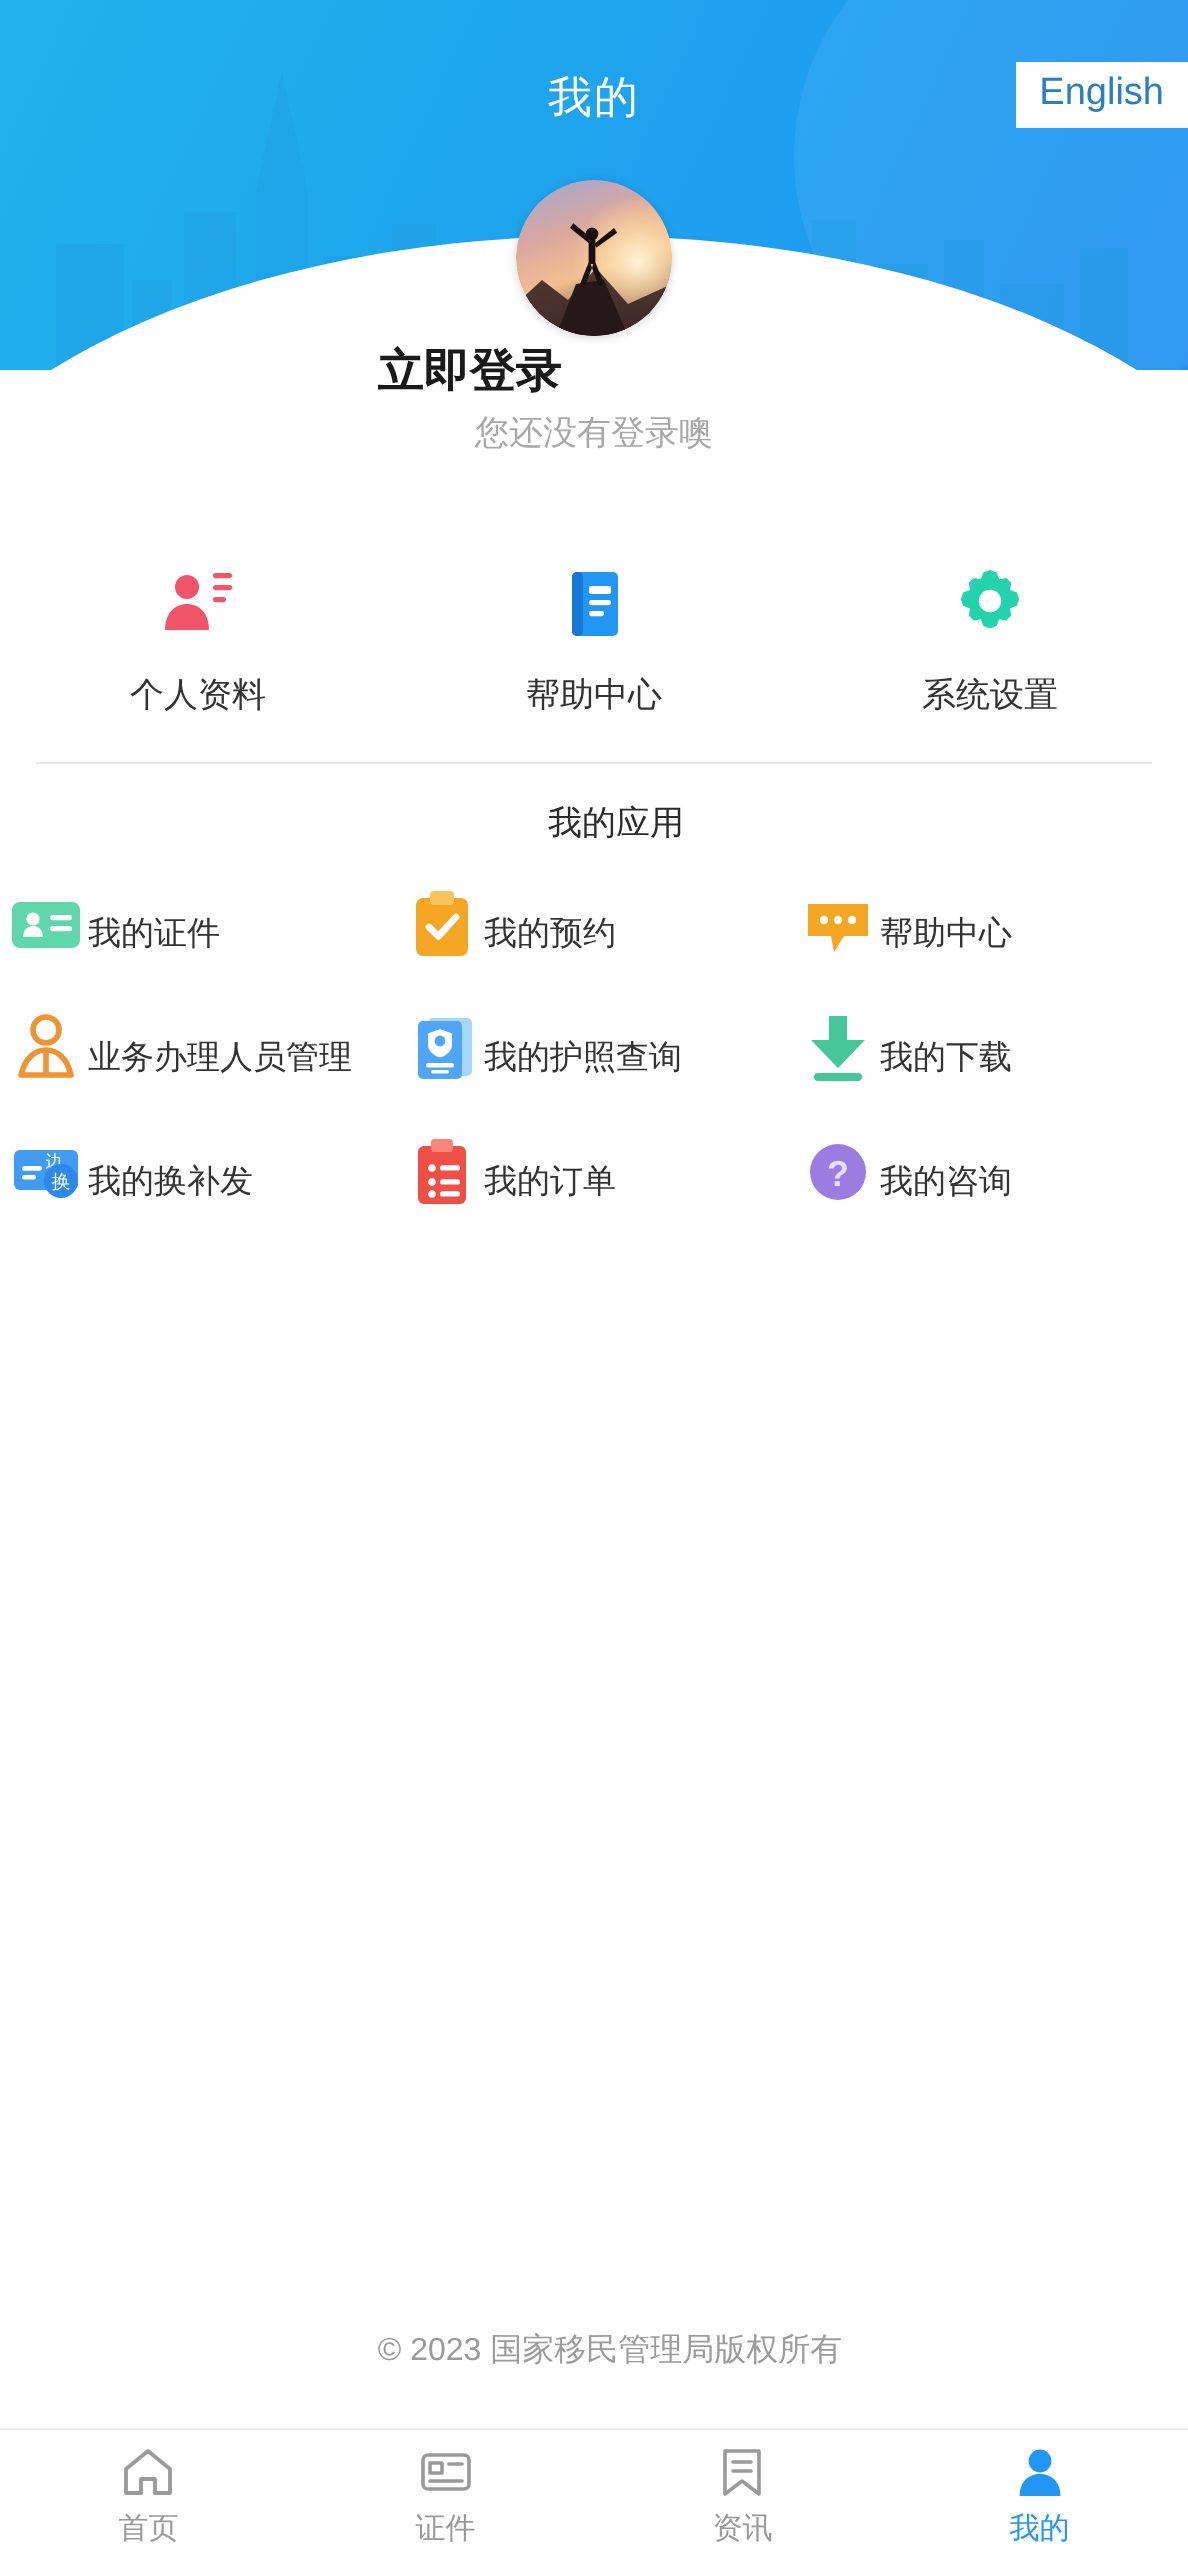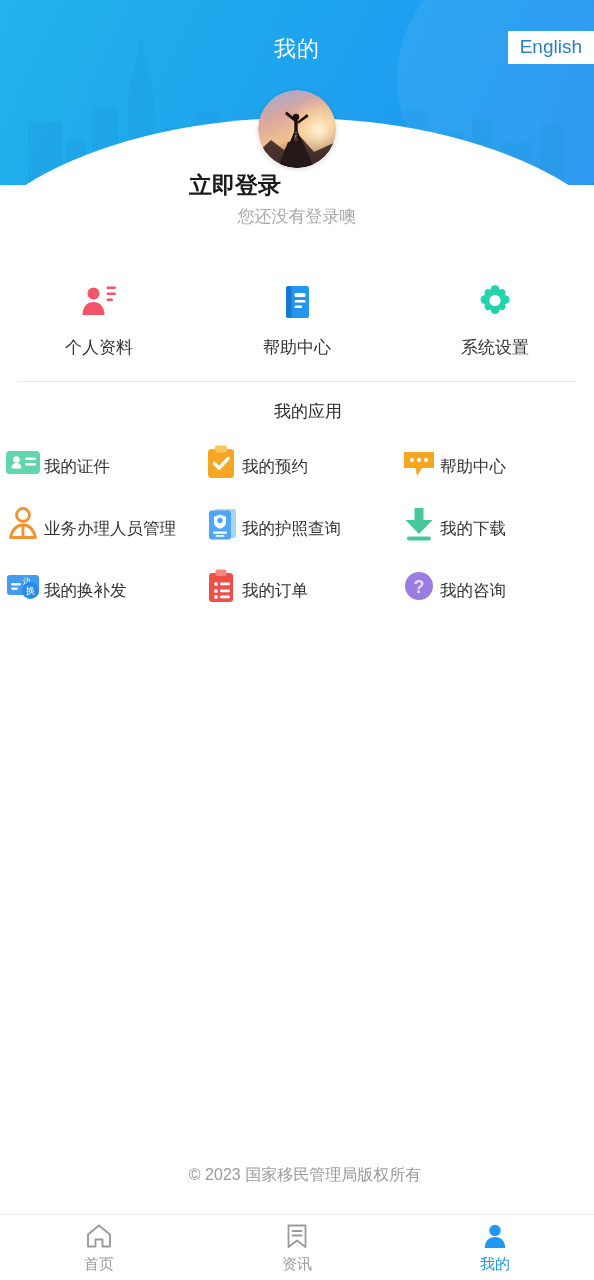--- a/index.html
+++ b/index.html
@@ -420,20 +420,31 @@
 
   <div class="tabbar">
 
     <div class="tab">
       <svg class="tab-icon" viewBox="0 0 28 28">
         <path d="M3 12.5 L14 3.5 L25 12.5 L25 24.5 L17.5 24.5 L17.5 17.5 L10.5 17.5 L10.5 24.5 L3 24.5 Z" fill="none" stroke="#9a9a9a" stroke-width="1.9" stroke-linejoin="round" stroke-linecap="round"></path>
       </svg>
       <div class="tab-label">首页</div>
     </div>
 
+    <div class="tab">
+      <svg class="tab-icon" viewBox="0 0 28 28">
+        <g stroke="#9a9a9a" stroke-width="1.8" fill="none" stroke-linecap="round" stroke-linejoin="round">
+          <rect x="2.5" y="5.5" width="23" height="17" rx="2.5"></rect>
+          <rect x="6" y="9.5" width="6" height="5"></rect>
+          <path d="M15.5 10 L22 10"></path>
+          <path d="M6 18.5 L22 18.5"></path>
+        </g>
+      </svg>
+      <div class="tab-label">证件</div>
+    </div>
 
     <div class="tab">
       <svg class="tab-icon" viewBox="0 0 28 28">
         <g stroke="#9a9a9a" stroke-width="1.8" fill="none" stroke-linecap="round" stroke-linejoin="round">
           <path d="M5.5 3.5 L22.5 3.5 L22.5 25 L14 18.5 L5.5 25 Z"></path>
           <path d="M9.5 9 L18.5 9"></path>
           <path d="M9.5 13.5 L18.5 13.5"></path>
         </g>
       </svg>
       <div class="tab-label">资讯</div>

